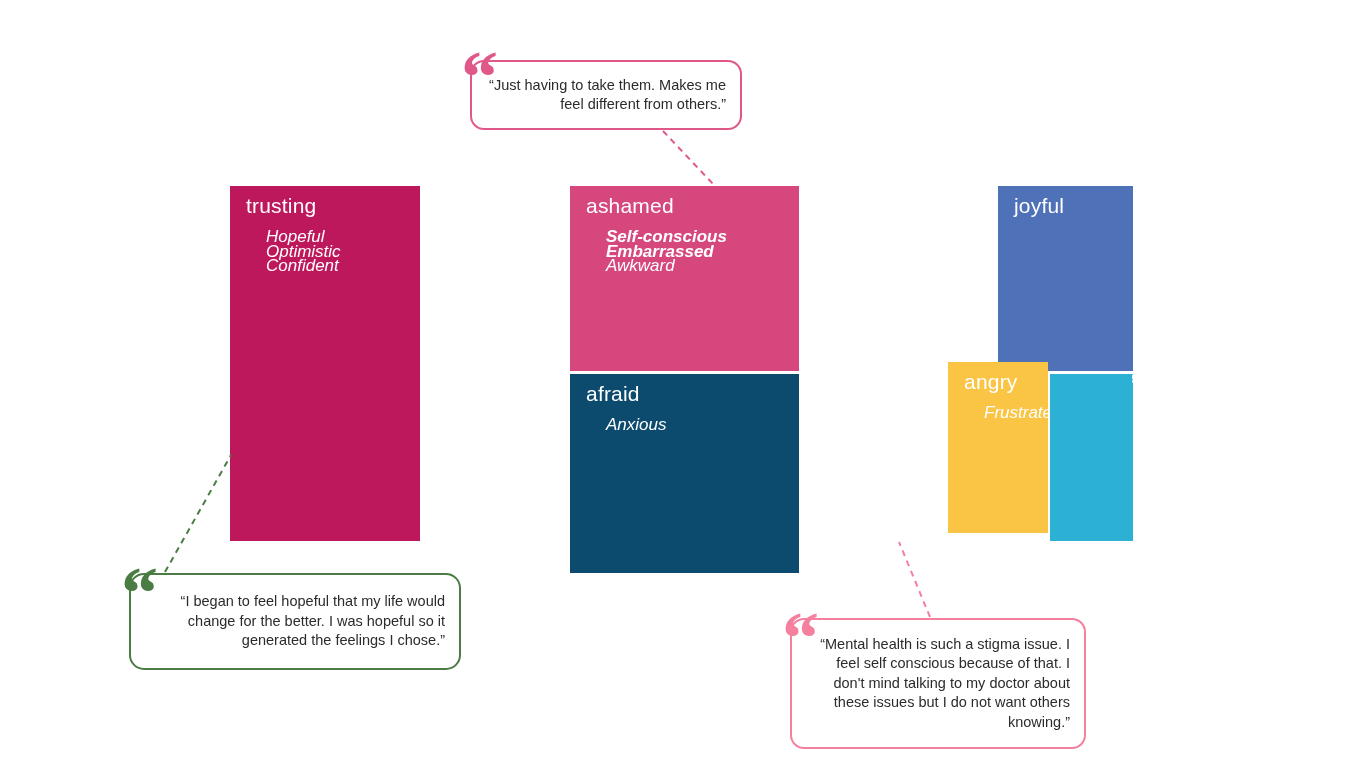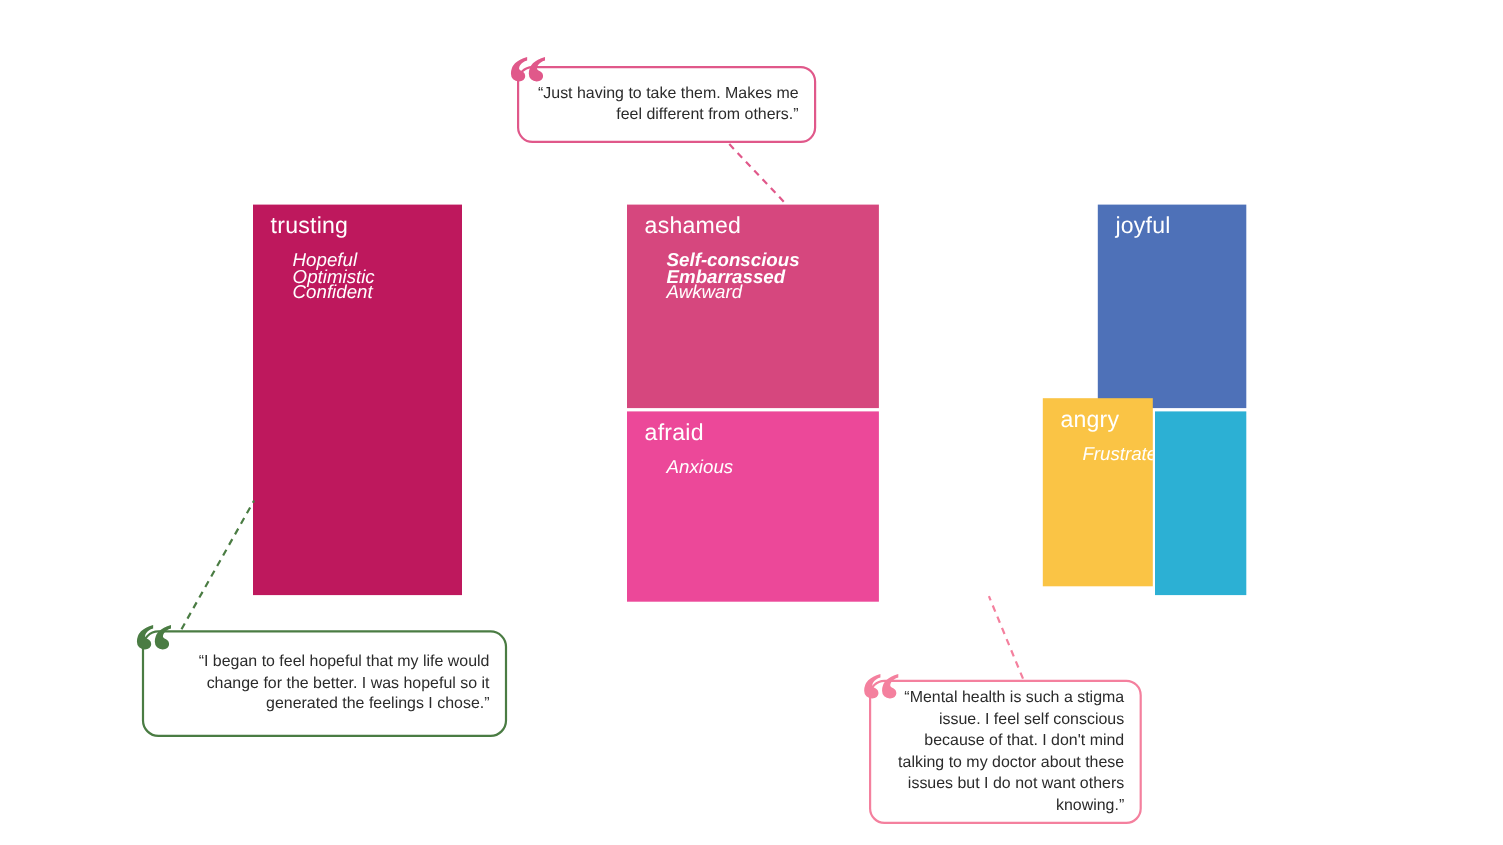--- a/index.html
+++ b/index.html
@@ -106,21 +106,21 @@
       </div>
     </div>
     <div class="tile" style="left: 340px; top: 0px; width: 229px; height: 185px; background: rgb(214, 71, 126);">
       <div class="tile-label">ashamed</div>
       <div class="tile-subs">
         <div class="bold">Self-conscious</div>
         <div class="bold">Embarrassed</div>
         <div>Awkward</div>
       </div>
     </div>
-    <div class="tile" style="left: 340px; top: 188px; width: 229px; height: 173px; background: #ec4899;">
+    <div class="tile" style="left: 340px; top: 188px; width: 229px; height: 199px; background: #0c4a6e;">
       <div class="tile-label">afraid</div>
       <div class="tile-subs">
         <div>Anxious</div>
       </div>
     </div>
     <div class="tile" style="left: 768px; top: 0px; width: 135px; height: 185px; background: rgb(78, 113, 184);">
       <div class="tile-label">joyful</div>
     </div>
     <div class="tile" style="left: 718px; top: 176px; width: 100px; height: 171px; background: rgb(250, 196, 69);">
       <div class="tile-label">angry</div>
@@ -144,17 +144,17 @@
     <svg class="leader" width="74" height="125" style="left: 161px; top: 451px;">
       <line x1="4" y1="121" x2="70" y2="4" stroke="#4A7C43" stroke-width="2" stroke-dasharray="6 5"></line>
     </svg>
     <div class="callout" style="left: 129px; top: 573px; width: 332px; height: 97px; border-color: rgb(74, 124, 67); border-radius: 15px;">
       <div>“I began to feel hopeful that my life would change for the better. I was hopeful so it generated the feelings I chose.”</div>
     </div>
     <div class="quote-mark" style="left: 121px; top: 556px; color: rgb(74, 124, 67);">“</div>
     <svg class="leader" width="39" height="83" style="left: 895px; top: 538px;">
       <line x1="35" y1="79" x2="4" y2="4" stroke="#F4809E" stroke-width="2" stroke-dasharray="6 5"></line>
     </svg>
-    <div class="callout" style="left: 790px; top: 618px; width: 248px; height: 131px; border-color: rgb(244, 128, 158);">
+    <div class="callout" style="left: 790px; top: 618px; width: 296px; height: 131px; border-color: rgb(244, 128, 158);">
       <div>“Mental health is such a stigma issue. I feel self conscious because of that. I don't mind talking to my doctor about these issues but I do not want others knowing.”</div>
     </div>
     <div class="quote-mark" style="left: 782px; top: 601px; color: rgb(244, 128, 158);">“</div>
   </div>
 
 </body></html>

